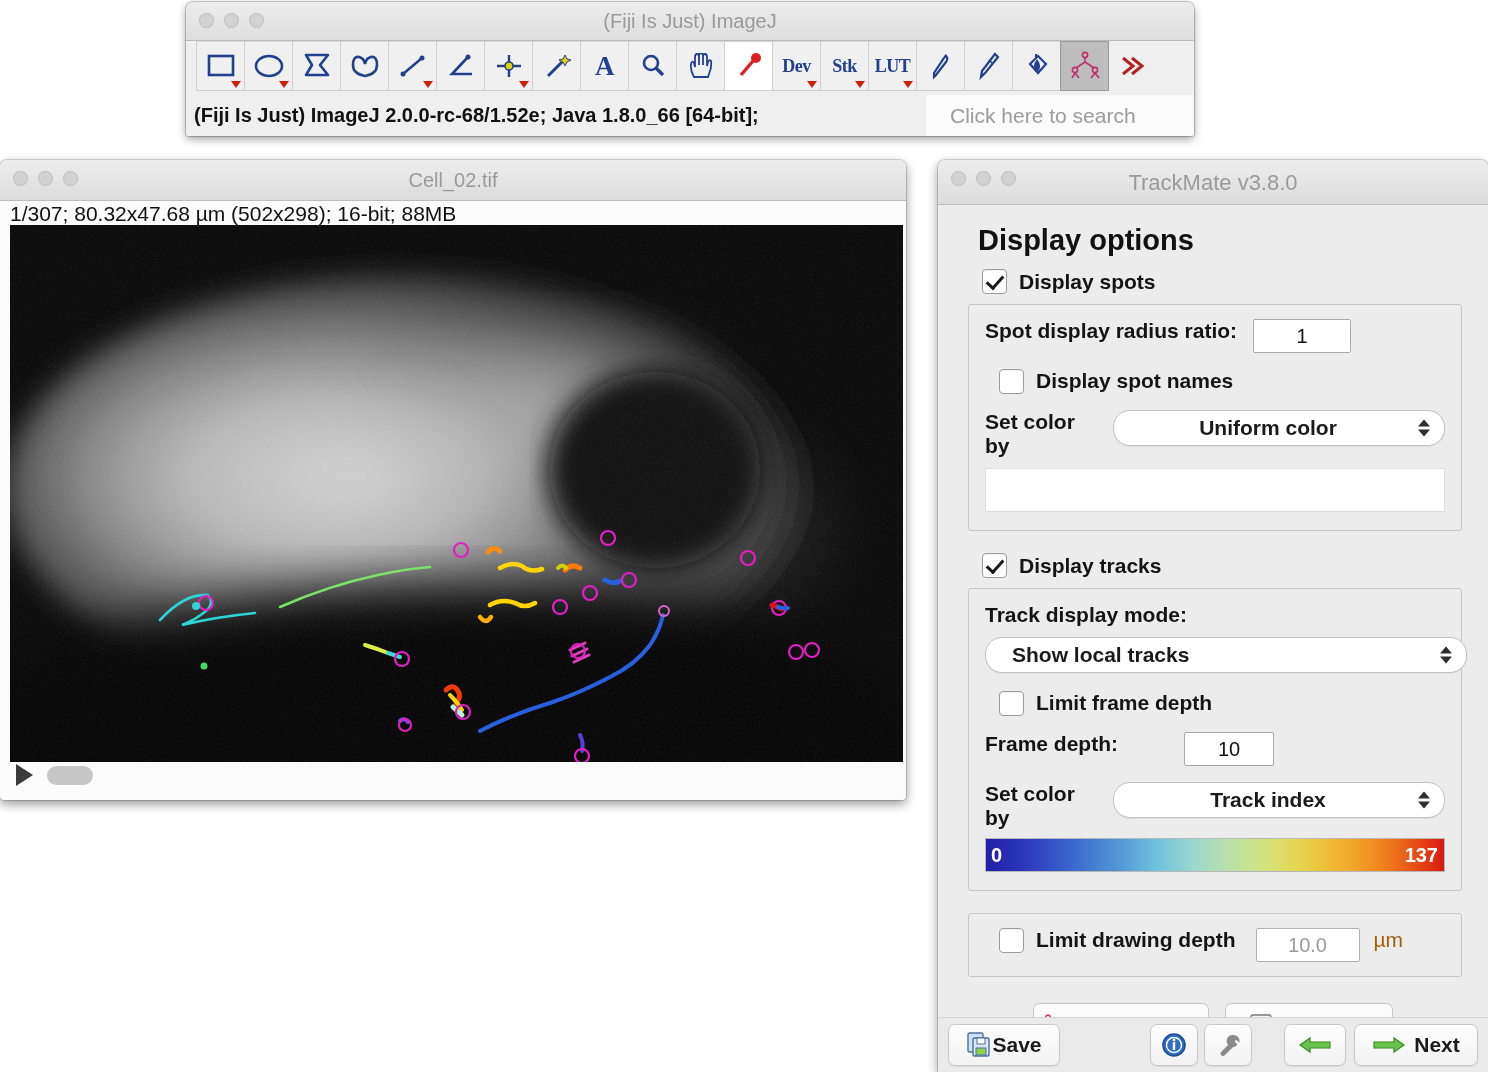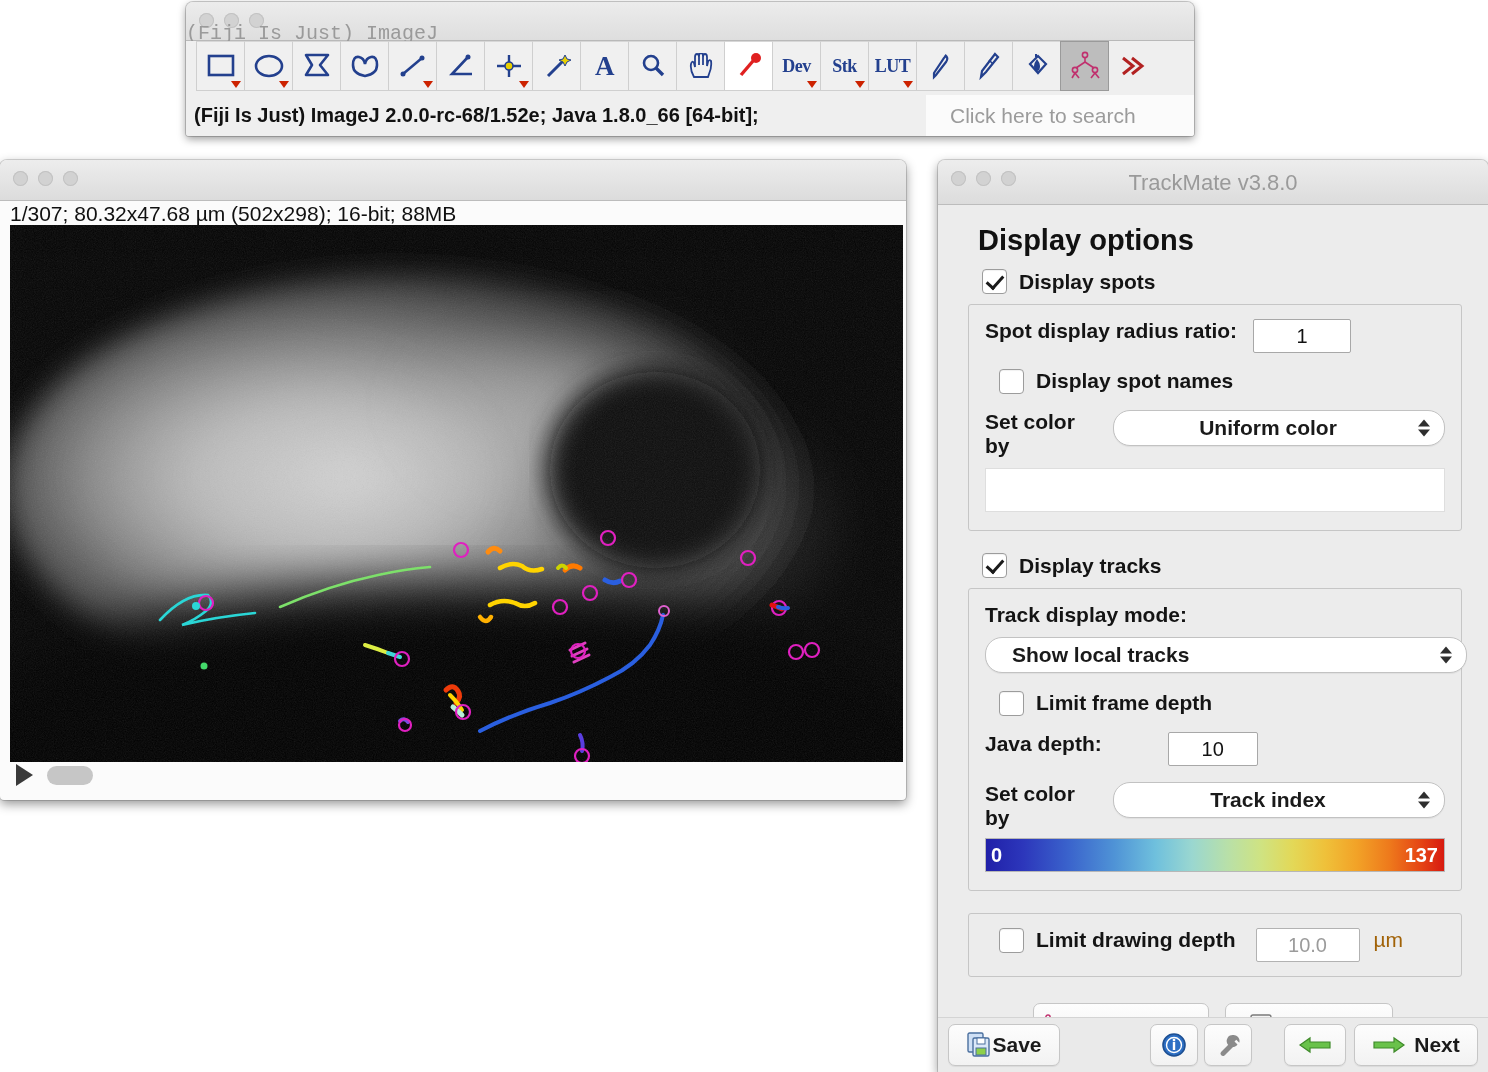--- a/index.html
+++ b/index.html
@@ -21,23 +21,23 @@
     overflow: hidden;
   }
   .fiji-titlebar {
     position: relative; height: 38px;
     background: linear-gradient(#ececec, #dedede);
     border-bottom: 1px solid #b9b9b9;
   }
   .mac-dots { position: absolute; left: 13px; top: 11px; display: flex; gap: 10px; }
   .mac-dot { width: 15px; height: 15px; border-radius: 50%; background: #d2d2d2; box-shadow: inset 0 0 0 1px #c2c2c2; }
   .fiji-title {
-    position: absolute; left: 0; right: 0; top: 20px;
-    font-size: 20px; color: #9a9a9a;
-    font-family: Liberation Mono, monospace;
+    position: absolute; left: 0; right: 0; top: 8px;
+    text-align: center; font-size: 20px; color: #9a9a9a;
+    font-family: Liberation Sans, sans-serif;
   }
   .fiji-toolbar {
     position: relative; height: 54px;
     background: #efefef;
     display: flex; align-items: stretch;
     padding-left: 10px;
   }
   .tbtn {
     width: 49px; height: 50px;
     background: #f0f0f0;
@@ -354,20 +354,21 @@
   </div>
 </div>
 
 <div class="img-window">
   <div class="img-titlebar">
     <div class="mac-dots">
       <div class="mac-dot"></div>
       <div class="mac-dot"></div>
       <div class="mac-dot"></div>
     </div>
+    <div class="img-title">Cell_02.tif</div>
   </div>
   <div class="img-info">1/307; 80.32x47.68 µm (502x298); 16-bit; 88MB</div>
 
   <div class="img-canvas">
     <svg width="893" height="537" viewBox="0 0 893 537">
       <defs>
         <radialGradient id="cellGlow" cx="42%" cy="47%" r="62%">
           <stop offset="0%" stop-color="#d8d8d8"></stop>
           <stop offset="28%" stop-color="#b4b4b4"></stop>
           <stop offset="52%" stop-color="#7c7c7c"></stop>
@@ -522,21 +523,21 @@
         <span class="combo-arrows">
               <i class="ca-up"></i>
               <i class="ca-dn"></i>
             </span>
       </div>
       <div class="row" style="margin-left:14px;">
         <span class="chk"></span>
         <span class="chk-label" style="margin-left:12px;">Limit frame depth</span>
       </div>
       <div class="row">
-        <span class="lbl">Java depth:</span>
+        <span class="lbl">Frame depth:</span>
         <span class="txtfield" style="width:90px; margin-left:66px;">10</span>
       </div>
       <div class="row" style="margin-bottom:8px;">
         <span class="lbl">Set color by</span>
         <span class="combo" style="width:356px; margin-left:16px;">
           <span class="combo-text">Track index</span>
           <span class="combo-arrows">
                 <i class="ca-up"></i>
                 <i class="ca-dn"></i>
               </span>

